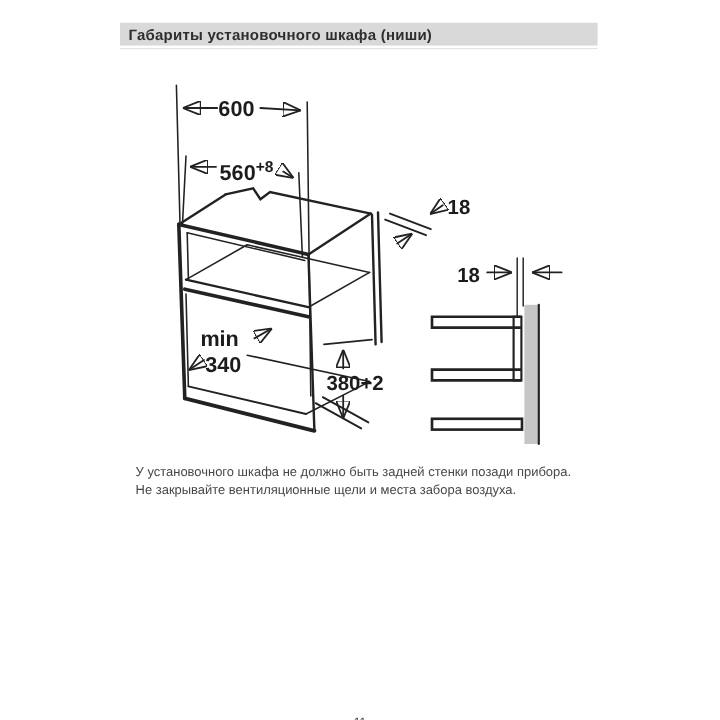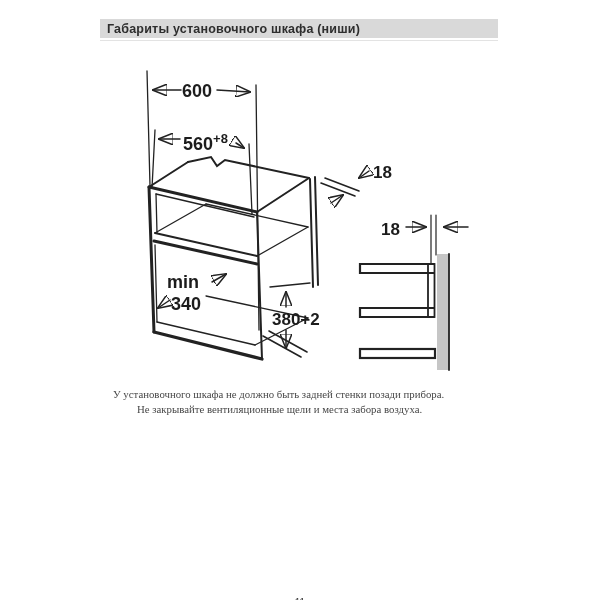--- a/index.html
+++ b/index.html
@@ -5,22 +5,22 @@
   html,body{margin:0;padding:0;background:#fff;}
   #page{position:relative;width:600px;height:600px;background:#ffffff;overflow:hidden;
         font-family:"Liberation Sans", sans-serif;}
   .header-bar{position:absolute;left:100px;top:19px;width:398px;height:19px;
         background:#d9d9d9;display:flex;align-items:center;}
   .header-bar span{font-size:12.5px;font-weight:bold;color:#2e2e2e;padding-left:7px;letter-spacing:.2px;}
   .header-rule{position:absolute;left:100px;top:40px;width:398px;height:1px;background:#e3e3e3;}
   #figure-svg{position:absolute;left:0;top:0;}
   .notes{position:absolute;left:113px;top:388px;width:380px;color:#474747;
          font-size:10.8px;line-height:13px;}
-  .note-line{white-space:nowrap;font-family:Liberation Serif, serif;}
-  .gap{margin-top:2px;margin-left:24px;}
+  .note-line{white-space:nowrap;}
+  .gap{margin-top:2px;}
   .page-number{position:absolute;left:0;top:565px;width:600px;text-align:center;
          font-size:10px;color:#3c3c3c;margin-top:32px;}
   svg text{fill:#1c1c1c;font-family:"Liberation Sans", sans-serif;font-weight:bold;}
   .dim-txt{font-size:18px;}
   .dim-txt-sm{font-size:17px;}
   line,path,polyline{stroke:#222;fill:none;stroke-linecap:round;}
 </style>
 </head>
 <body>
 

